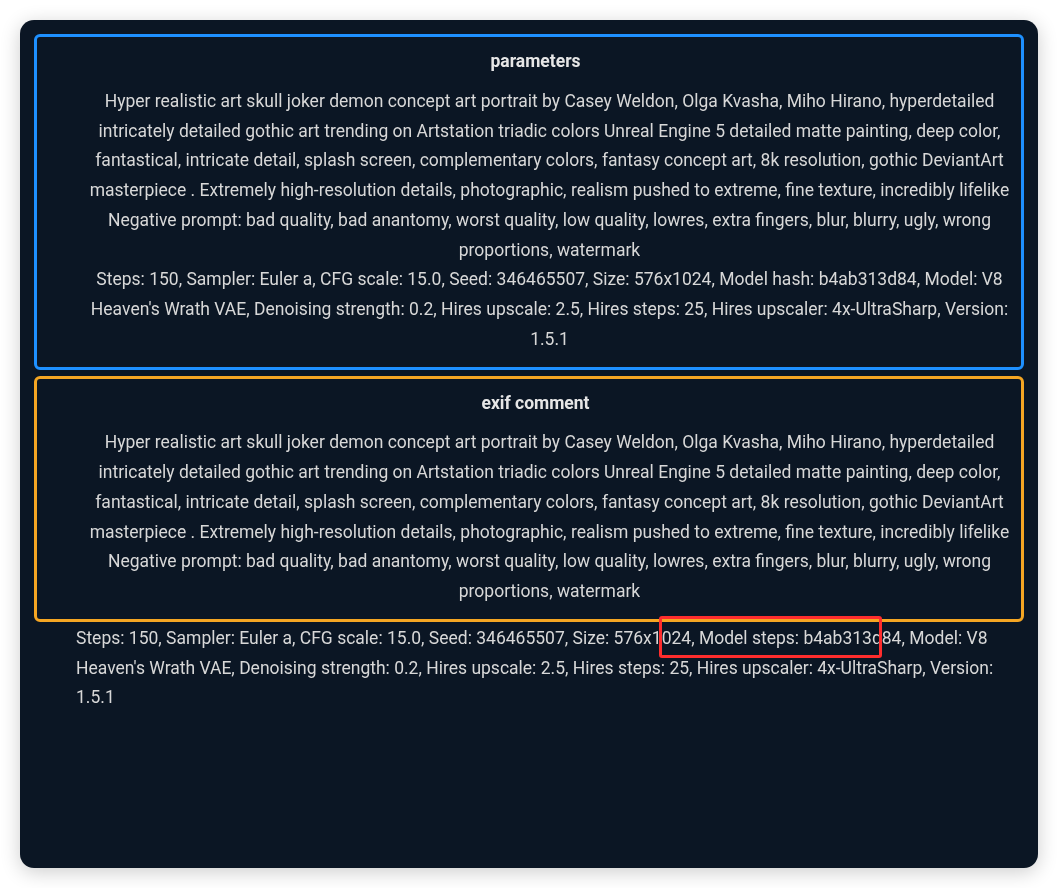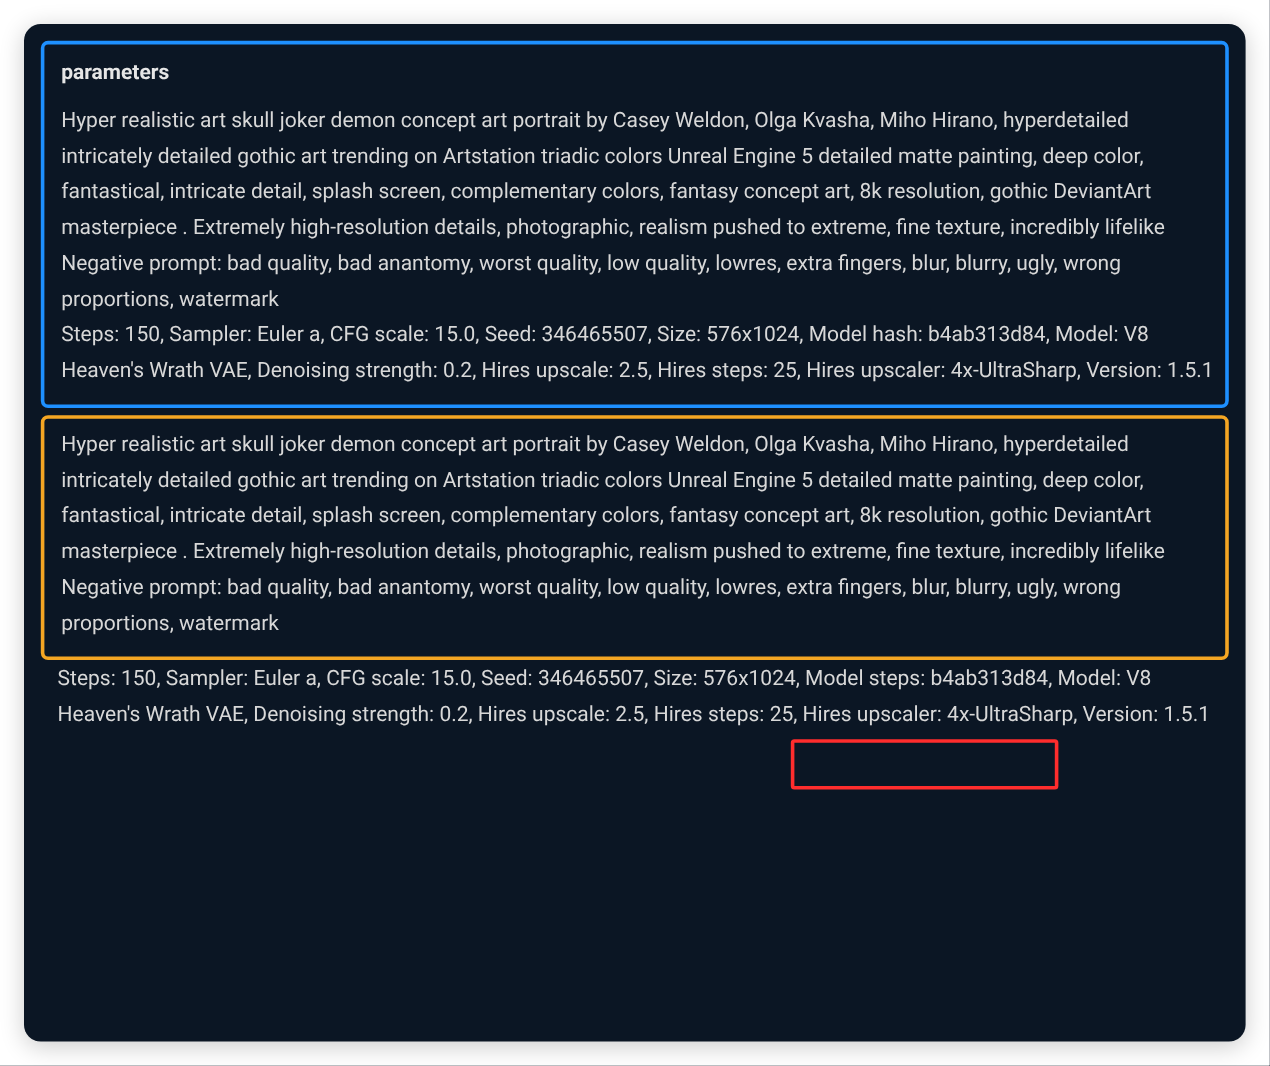--- a/index.html
+++ b/index.html
@@ -27,40 +27,42 @@
     position: relative;
   }
 
   .box {
     position: relative;
     border-radius: 6px;
     padding: 8px 1px 12px 14px;
     box-sizing: border-box;
     line-height: 1.7;
     font-size: 17.5px;
+    text-align: center;
   }
   .box-blue {
     border: 3px solid #1e90ff;
     margin-bottom: 6px;
   }
   .box-orange {
     border: 3px solid #f5a623;
   }
   .heading {
     font-weight: 700;
     font-size: 17.5px;
     color: #e6e6e6;
     margin: 2px 0 10px 0;
   }
   .body-text {
     color: #d8d8d8;
     font-weight: 400;
   }
   .line {
     display: block;
+    margin-left: 28px;
   }
 
   .trailing-settings {
     position: relative;
     padding: 8px 14px 12px 14px;
     box-sizing: border-box;
     font-size: 17.5px;
     line-height: 1.7;
     color: #d8d8d8;
     margin-top: -6px; 
@@ -82,20 +84,21 @@
     <div class="box box-blue">
       <div class="heading">parameters</div>
       <div class="body-text">
         <span class="line">Hyper realistic art skull joker demon concept art portrait by Casey Weldon, Olga Kvasha, Miho Hirano, hyperdetailed intricately detailed gothic art trending on Artstation triadic colors Unreal Engine 5 detailed matte painting, deep color, fantastical, intricate detail, splash screen, complementary colors, fantasy concept art, 8k resolution, gothic DeviantArt masterpiece . Extremely high-resolution details, photographic, realism pushed to extreme, fine texture, incredibly lifelike</span>
         <span class="line">Negative prompt: bad quality, bad anantomy, worst quality, low quality, lowres, extra fingers, blur, blurry, ugly, wrong proportions, watermark</span>
         <span class="line">Steps: 150, Sampler: Euler a, CFG scale: 15.0, Seed: 346465507, Size: 576x1024, Model hash: b4ab313d84, Model: V8 Heaven's Wrath VAE, Denoising strength: 0.2, Hires upscale: 2.5, Hires steps: 25, Hires upscaler: 4x-UltraSharp, Version: 1.5.1</span>
       </div>
     </div>
 
     <div class="box box-orange">
+      <div class="heading">exif comment</div>
       <div class="body-text">
         <span class="line">Hyper realistic art skull joker demon concept art portrait by Casey Weldon, Olga Kvasha, Miho Hirano, hyperdetailed intricately detailed gothic art trending on Artstation triadic colors Unreal Engine 5 detailed matte painting, deep color, fantastical, intricate detail, splash screen, complementary colors, fantasy concept art, 8k resolution, gothic DeviantArt masterpiece . Extremely high-resolution details, photographic, realism pushed to extreme, fine texture, incredibly lifelike</span>
         <span class="line">Negative prompt: bad quality, bad anantomy, worst quality, low quality, lowres, extra fingers, blur, blurry, ugly, wrong proportions, watermark</span>
       </div>
     </div>
 
     <div class="trailing-settings">
       <span class="line">Steps: 150, Sampler: Euler a, CFG scale: 15.0, Seed: 346465507, Size: 576x1024<span id="___measure_frag">, Model steps: b4ab313d84,</span> Model: V8 Heaven's Wrath VAE, Denoising strength: 0.2, Hires upscale: 2.5, Hires steps: 25, Hires upscaler: 4x-UltraSharp, Version: 1.5.1</span>
     </div>
 

